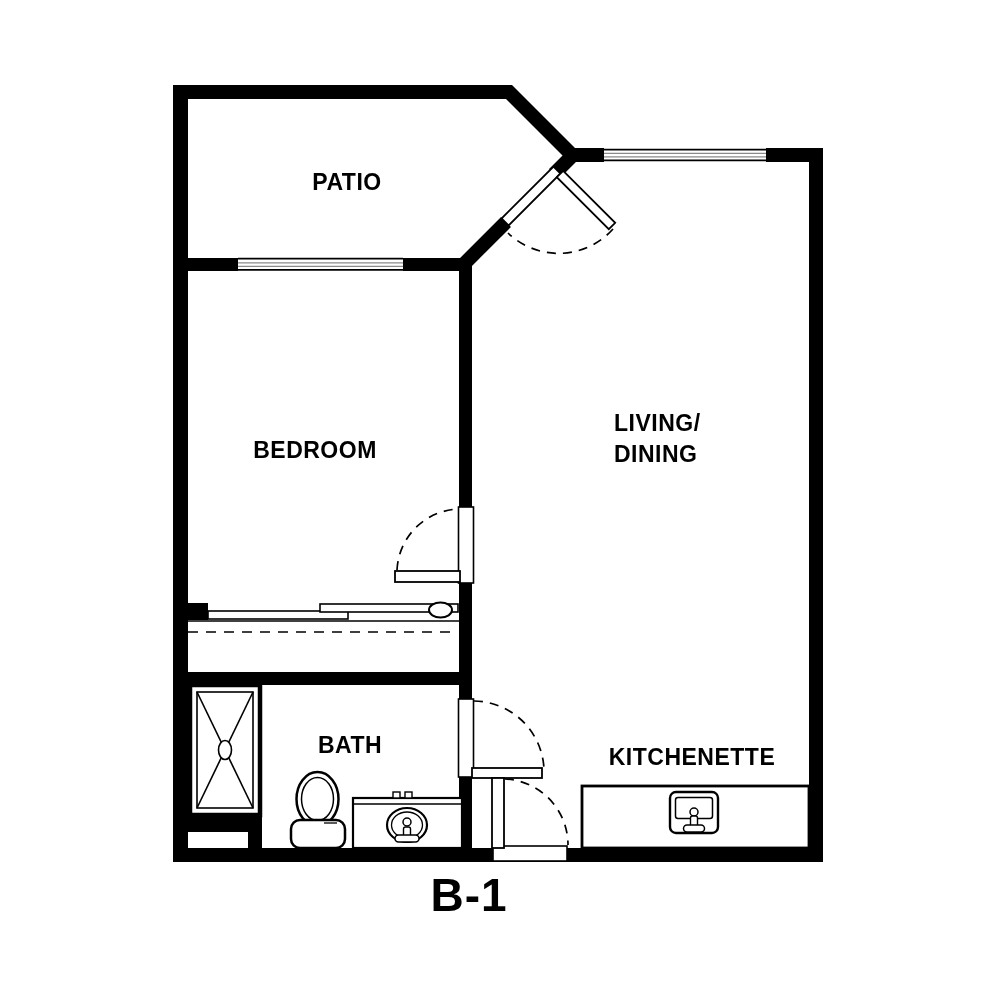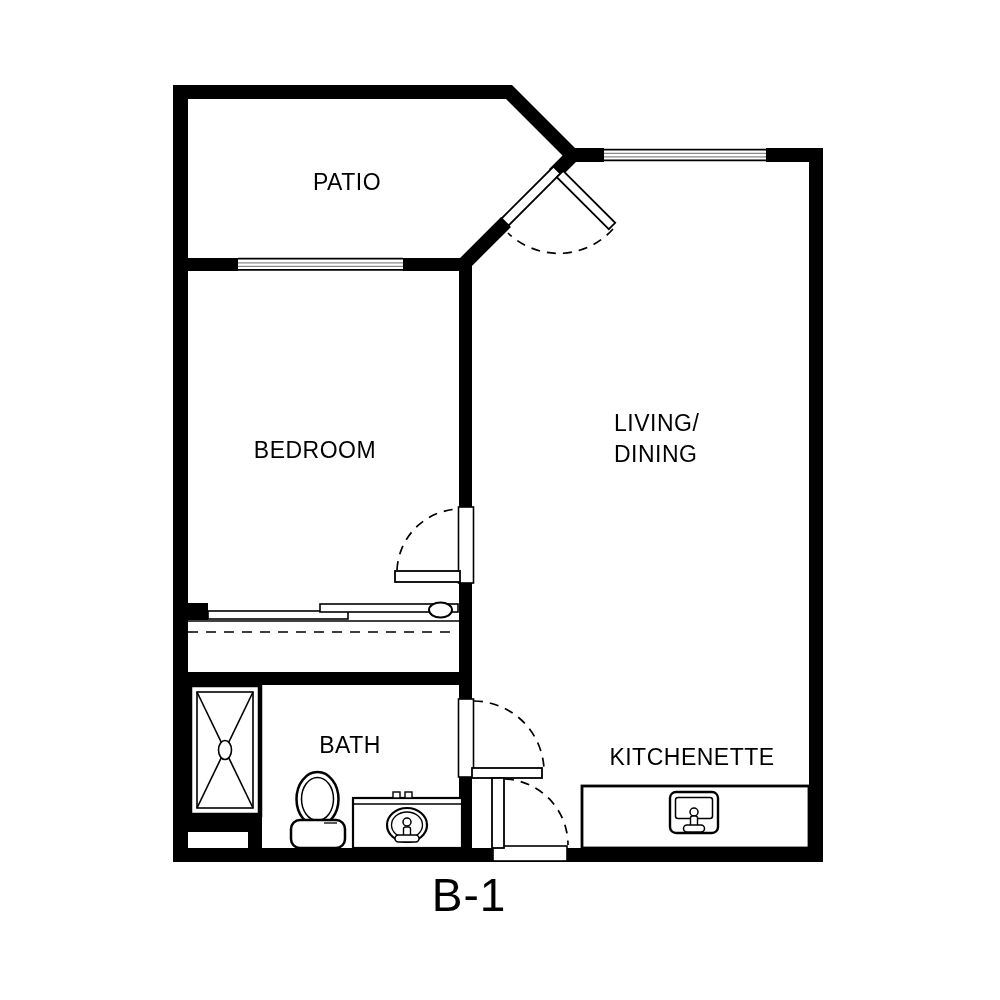--- a/index.html
+++ b/index.html
@@ -1,16 +1,16 @@
 <!DOCTYPE html>
 <html><head>
 <meta charset="utf-8">
 <style>
   html,body{margin:0;padding:0;background:#ffffff;}
-  .stage{width:904px;height:1000px;background:#ffffff;position:relative;overflow:hidden;}
+  .stage{width:904px;height:1000px;background:#ffffff;position:relative;overflow:hidden;font-weight:bold;}
   svg{display:block;}
   text{font-family:"Liberation Sans","DejaVu Sans",sans-serif;fill:#000000;}
   .room-label{font-size:23px;letter-spacing:0.5px;}
   .plan-title{font-size:46px;letter-spacing:1px;}
 </style>
 </head>
 <body>
 
 <div class="stage">
 <svg width="1000" height="1000" viewBox="0 0 1000 1000">

